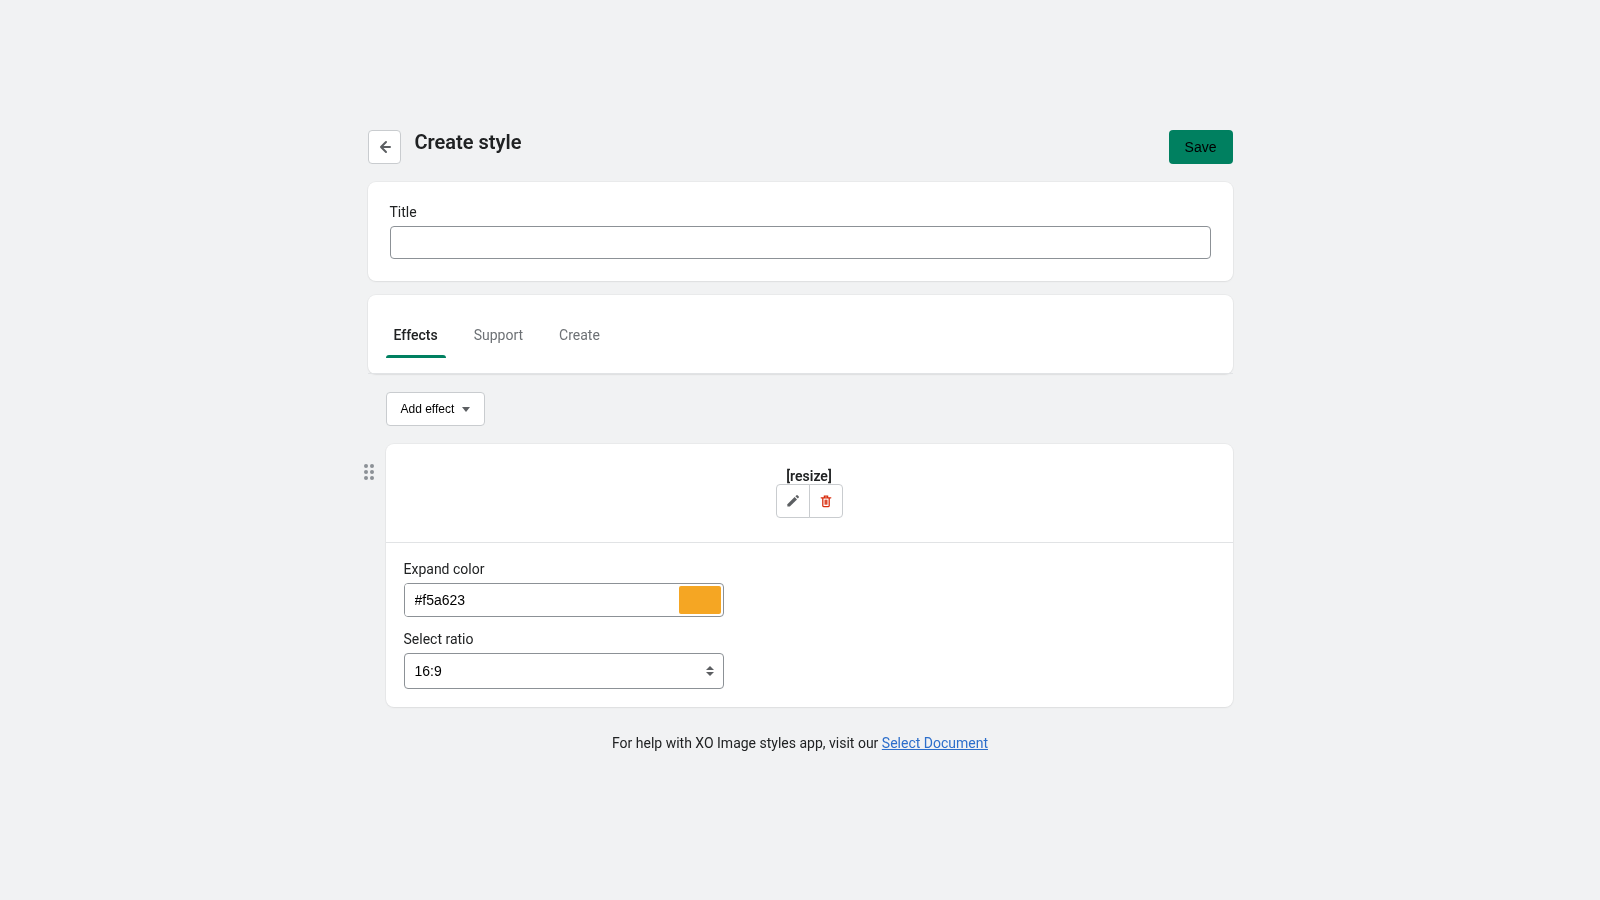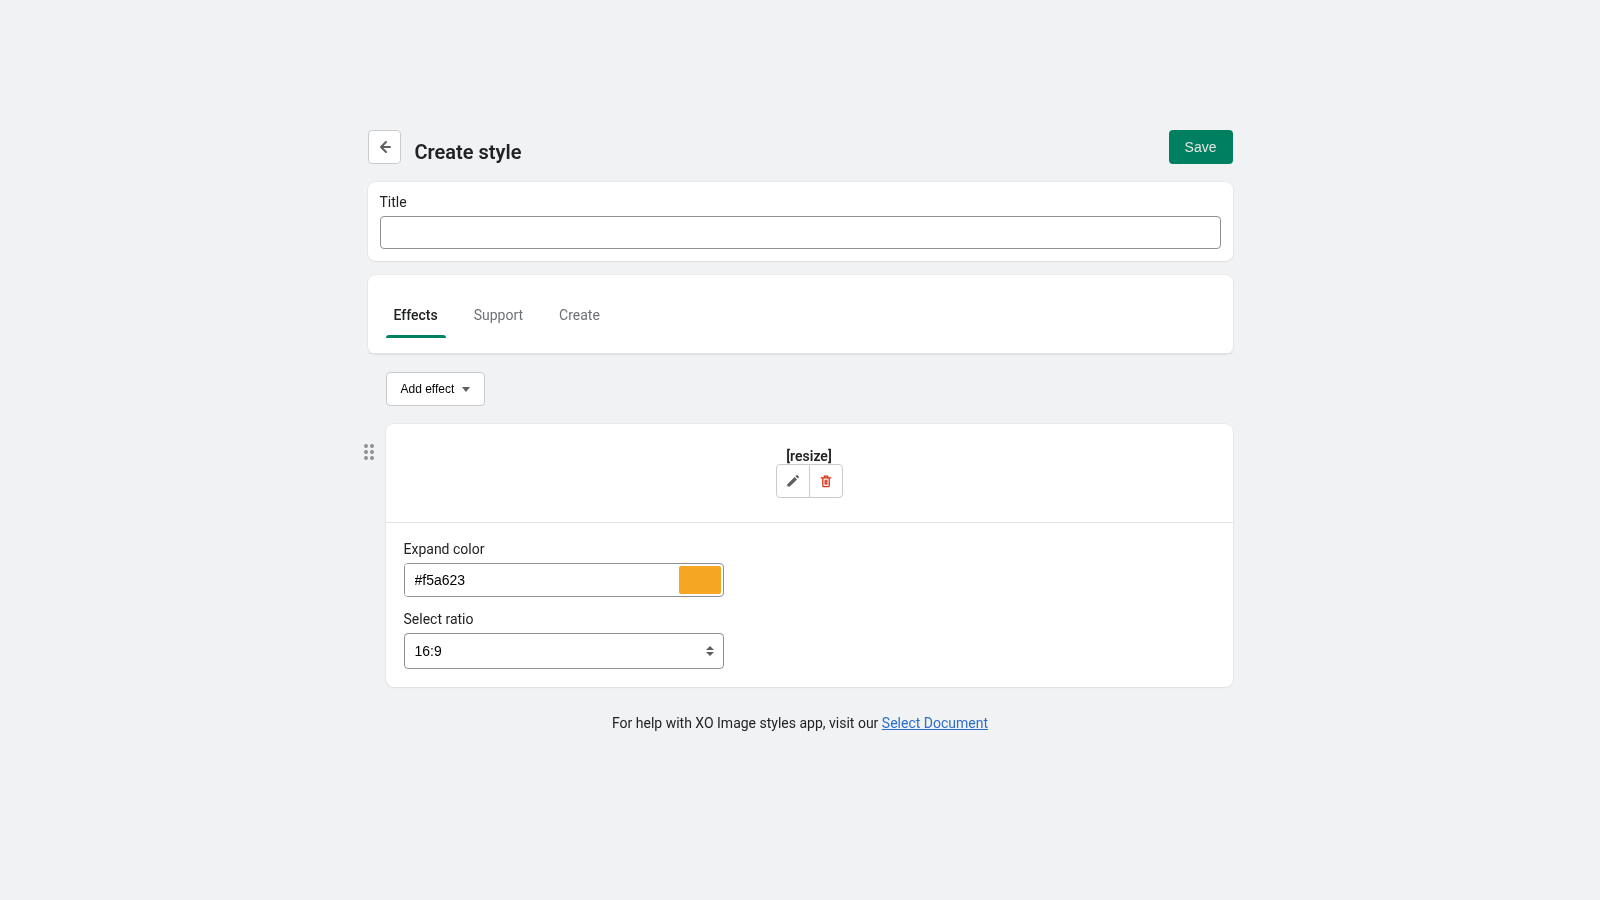--- a/index.html
+++ b/index.html
@@ -11,55 +11,55 @@
       width: 1600px;
       height: 900px;
     }
     .page {
       max-width: 865px;
       margin: 0 auto;
       padding-top: 130px;
     }
     .page-header {
       display: flex;
-      align-items: flex-end;
+      align-items: flex-start;
       margin-bottom: 18px;
     }
     .back-btn {
       width: 33px;
       height: 34px;
       border: 1px solid #c9cccf;
       border-radius: 4px;
       background: #fff;
       display: flex;
       align-items: center;
       justify-content: center;
       margin-right: 14px;
     }
     .page-title {
       font-size: 20px;
       font-weight: 600;
       flex: 1;
     }
     .save-btn {
       background: #008060;
-      color: #e5e5e5;
+      color: #000000;
       border: none;
       border-radius: 4px;
       padding: 9px 16px;
       font-size: 14px;
       font-weight: 500;
     }
     .card {
       background: #fff;
       border-radius: 8px;
       box-shadow: 0 1px 2px rgba(0,0,0,0.05), 0 0 0 1px rgba(0,0,0,0.03);
     }
     .title-card {
-      padding: 12px;
+      padding: 22px;
       margin-bottom: 14px;
     }
     .field-label {
       display: block;
       font-size: 14px;
       margin-bottom: 6px;
       color: #202223;
     }
     .text-input {
       width: 100%;

